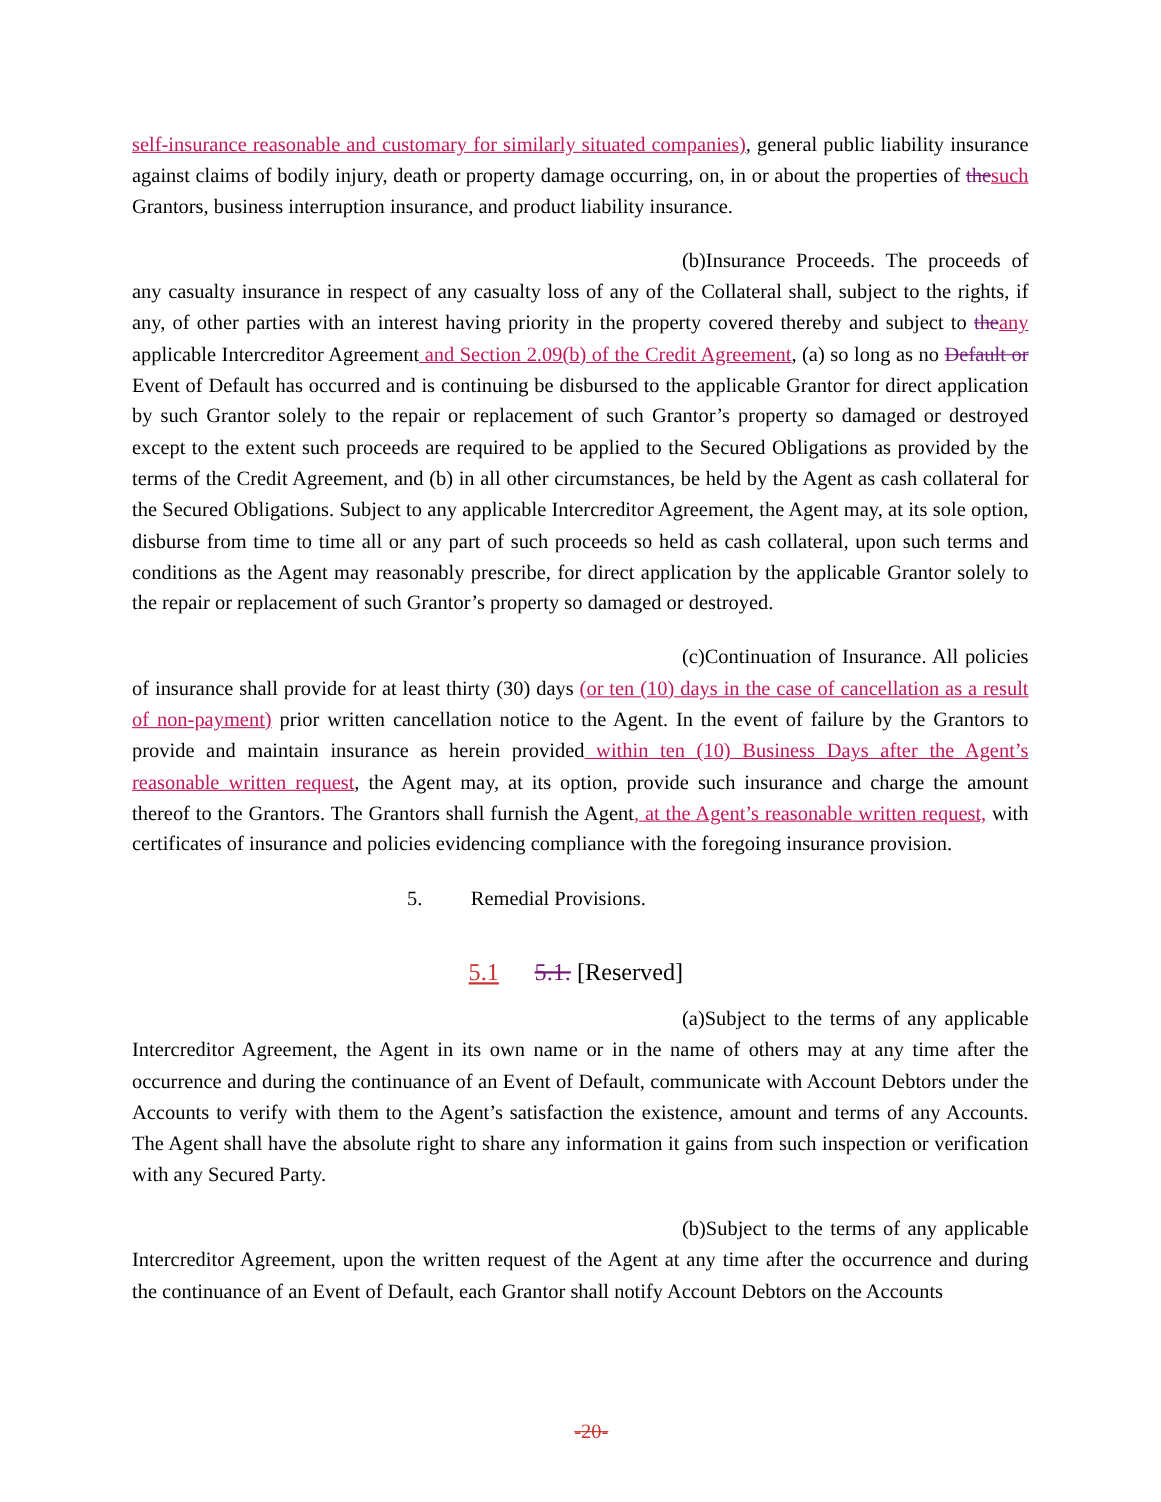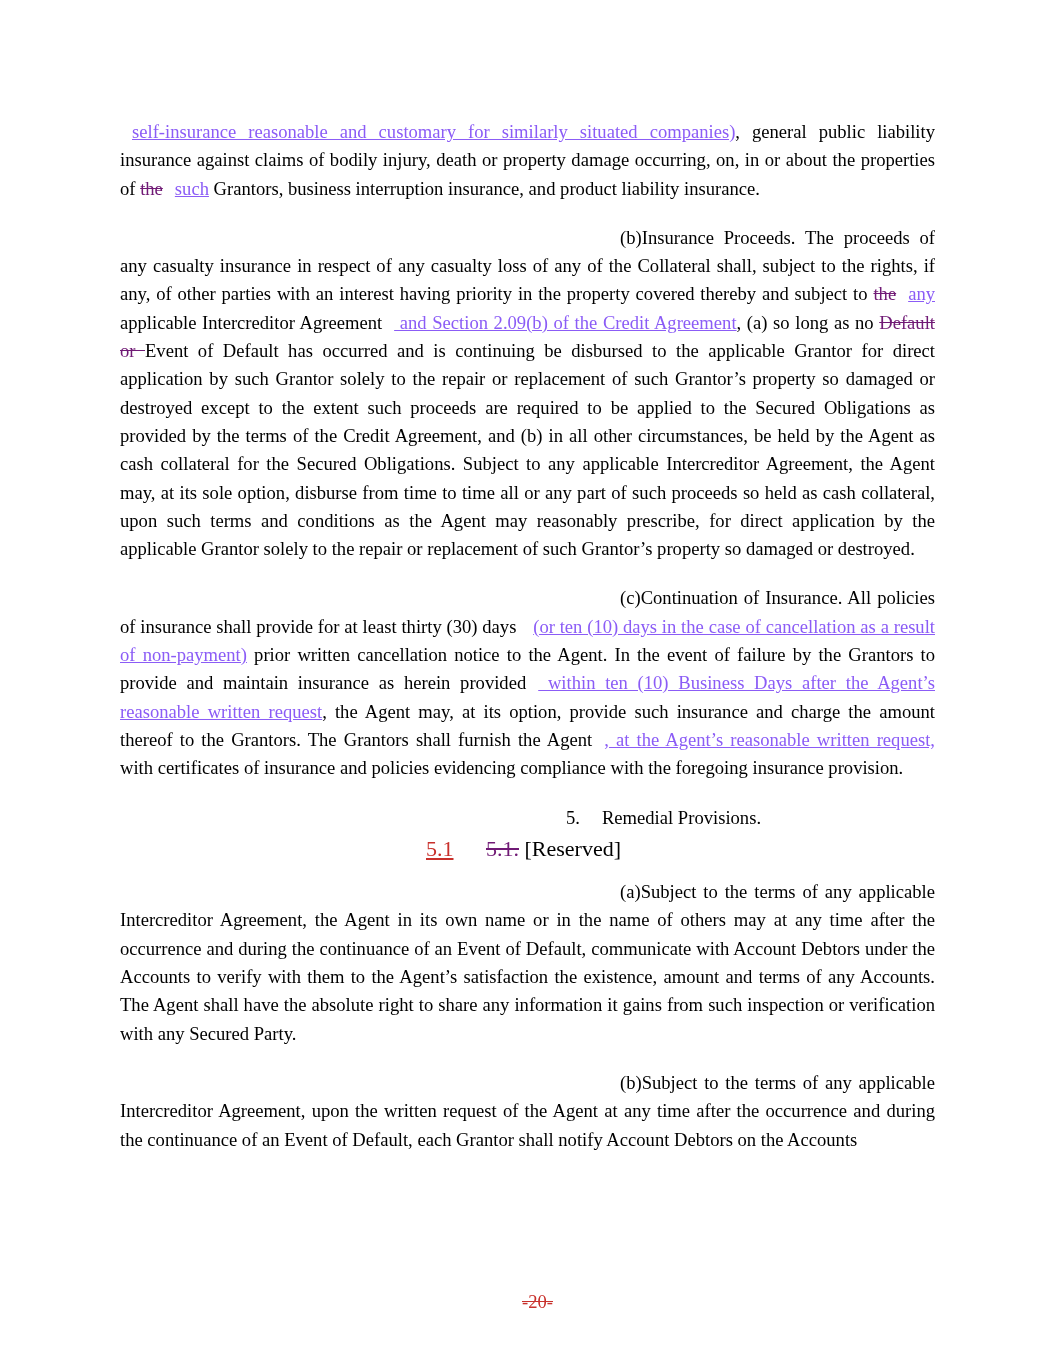--- a/index.html
+++ b/index.html
@@ -24,43 +24,42 @@
     font-size: 18.6px;
     line-height: 28.3px;
     text-align: justify;
     text-justify: inter-word;
     margin: 0 0 21px 0;
   }
   .para.first {
     margin-top: 0;
   }
   .ins {
-    color: #8b5cf6;
+    color: #be185d;
     text-decoration: underline;
-    margin-left: 12px;
   }
   .ins-red {
     color: #c8302b;
     text-decoration: underline;
   }
   .del {
     color: #701a75;
     text-decoration: line-through;
   }
   .u {
   }
   .lbl {
     display: inline-block;
     min-width: 46px;
   }
   .sec-head {
     font-size: 18.6px;
     line-height: 28.3px;
-    margin: 0 0 3px 0;
-    text-align: center;
+    margin: 0 0 38px 0;
+    text-align: left;
   }
   .ph-5 {
     padding-left: 250px;
   }
   .ph-5 .numpart {
     display: inline-block;
     width: 58px;
   }
   .ph-51 {
     padding-left: 306px;

